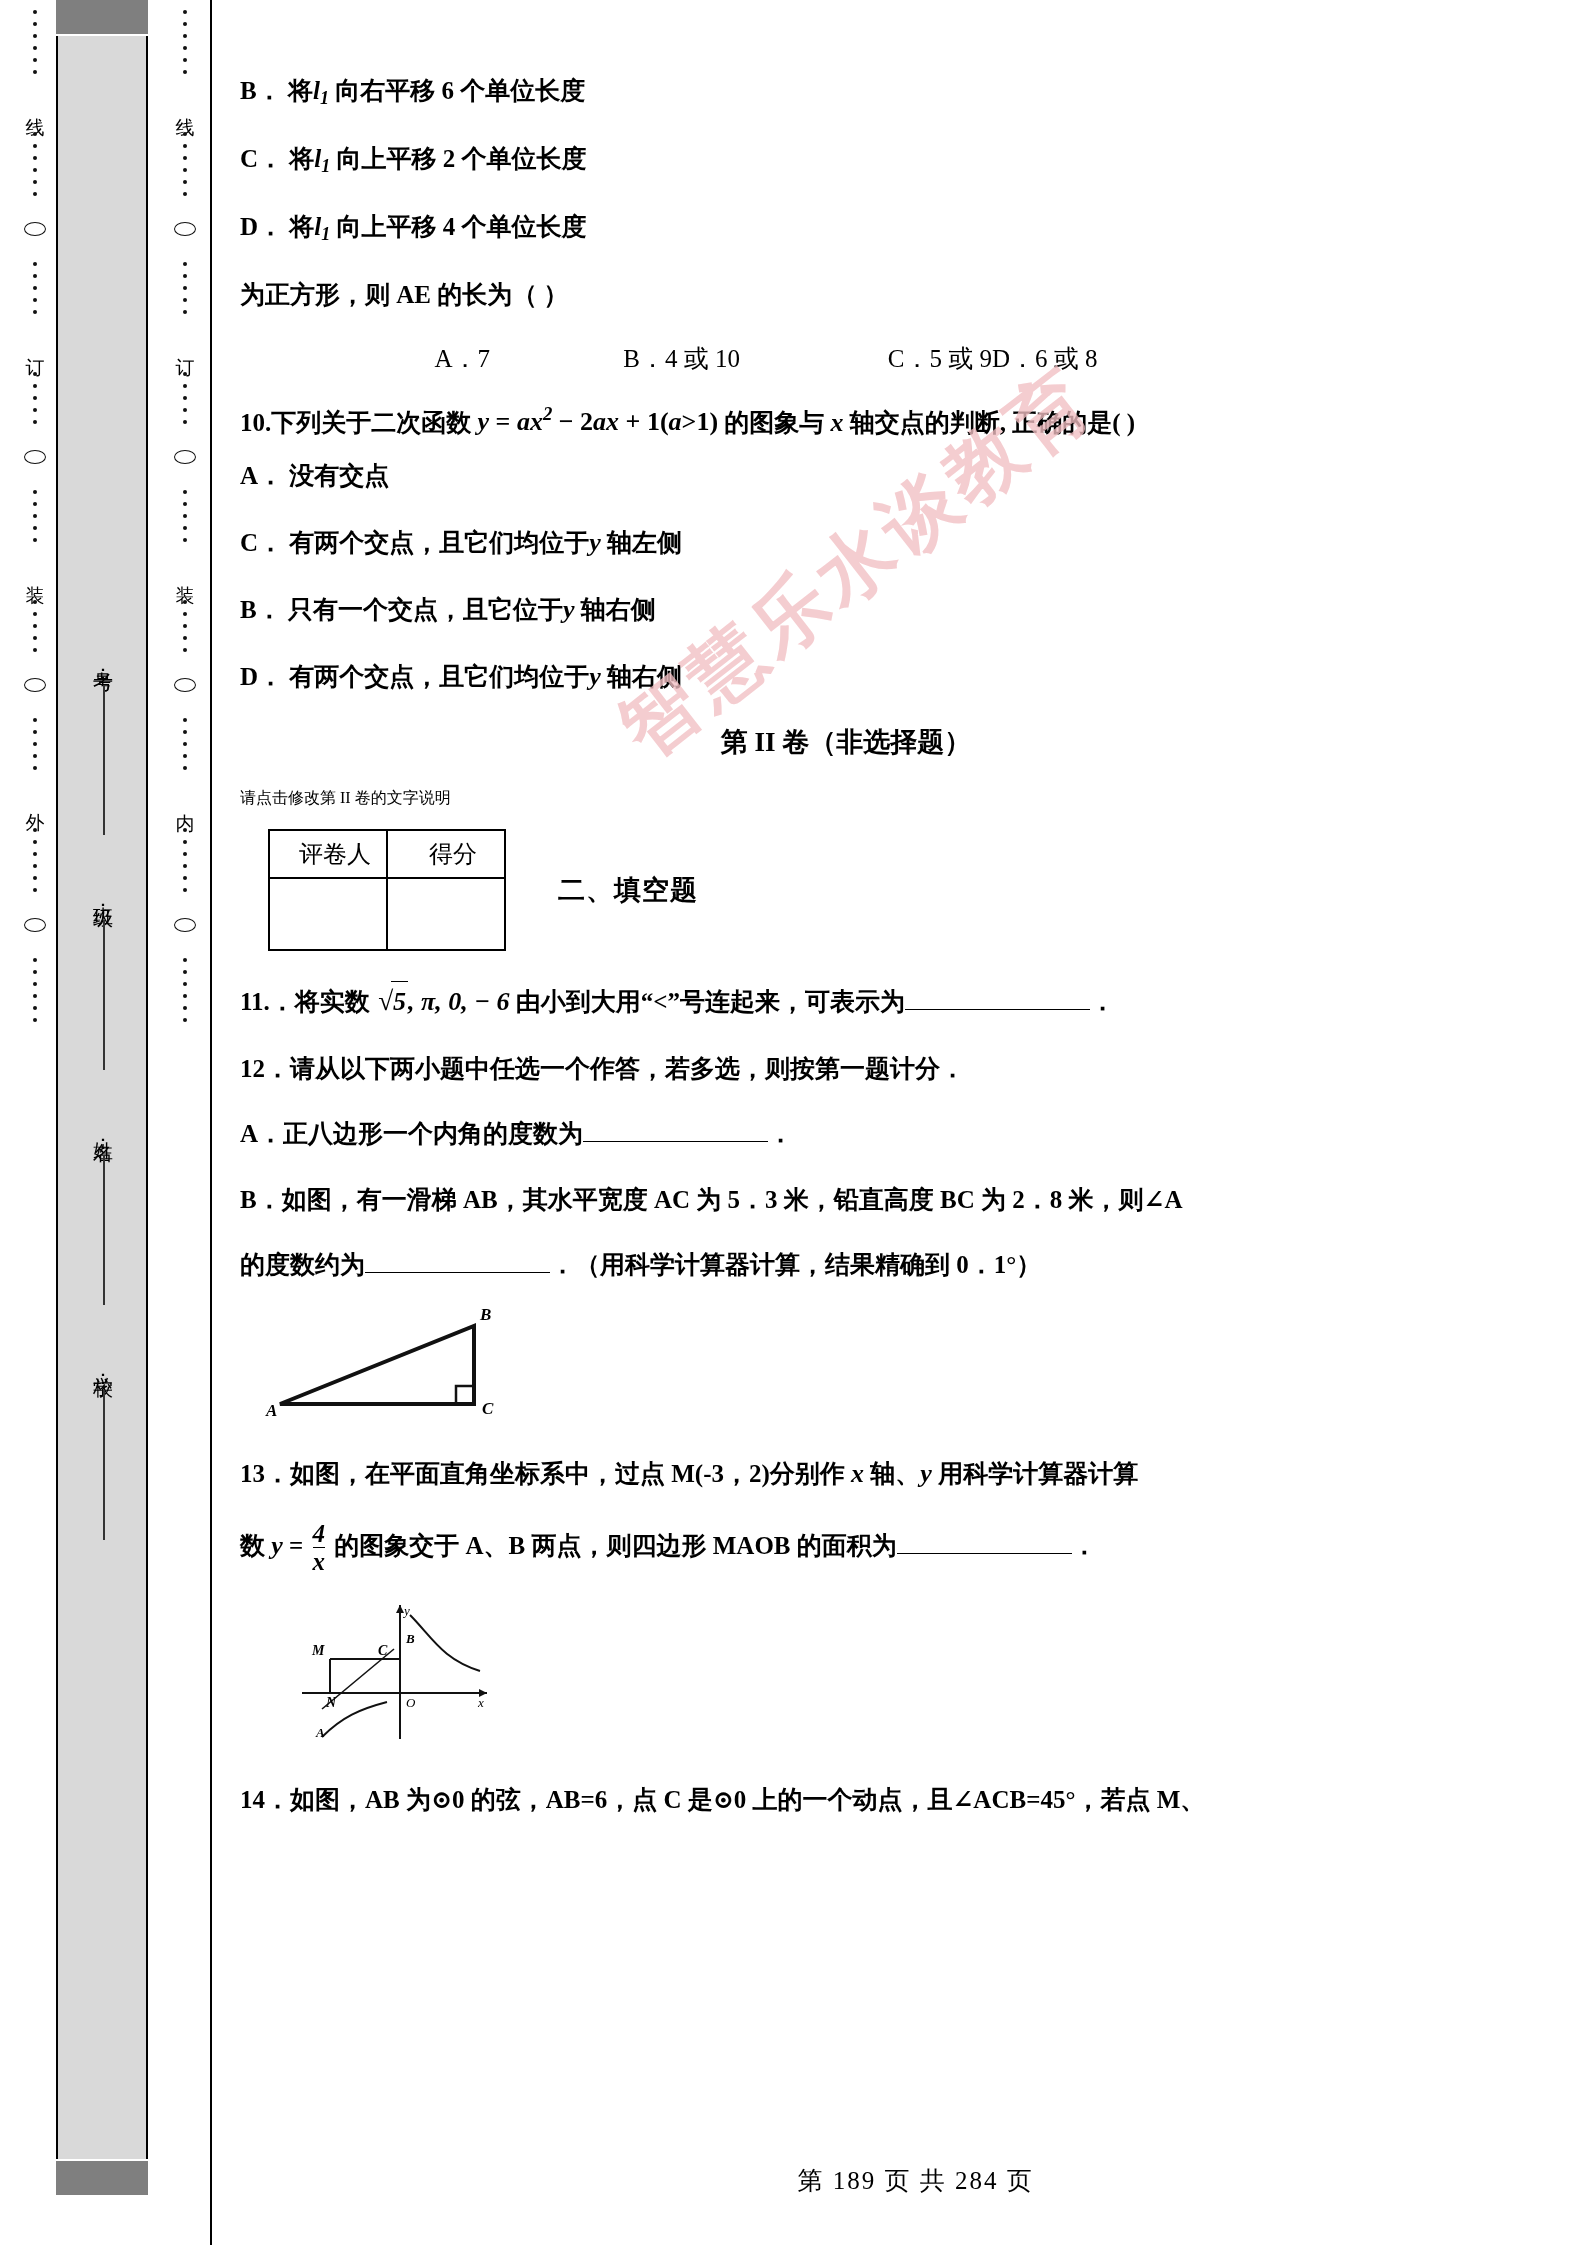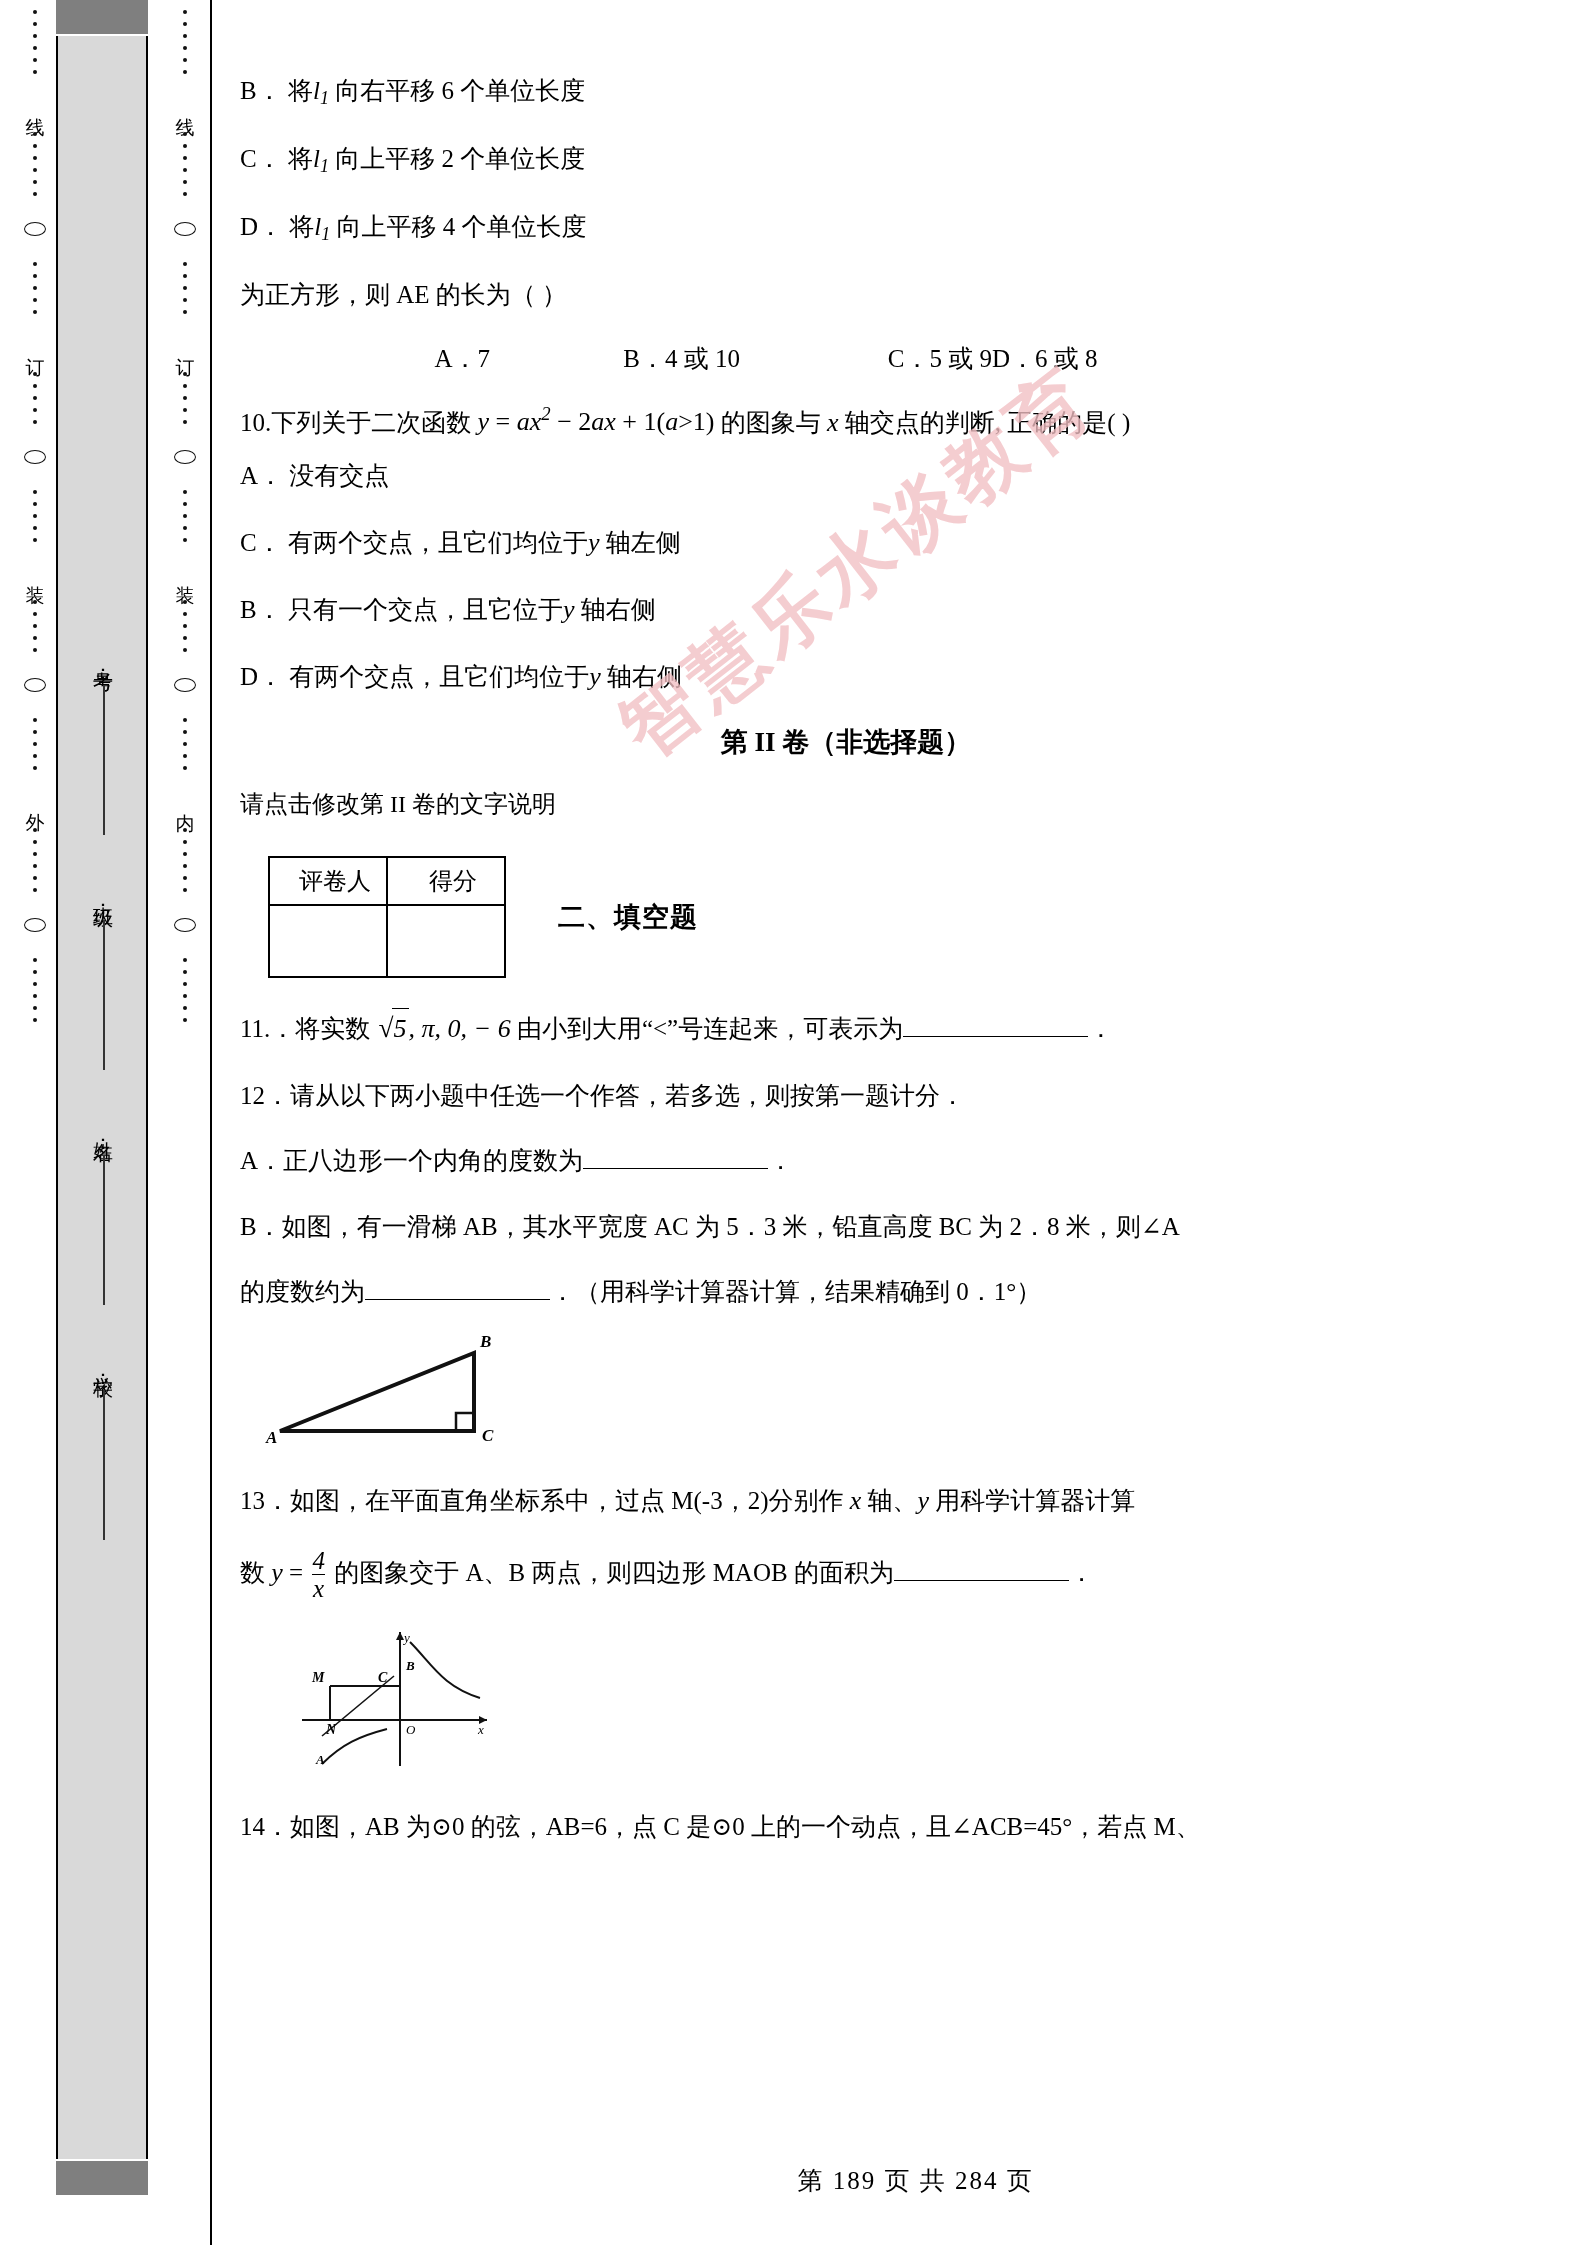--- a/index.html
+++ b/index.html
@@ -134,20 +134,21 @@
     width: 1375px;
     height: 2245px;
     padding: 72px 135px 0 28px;
   }
 
   .line {
     font-size: 25px;
     line-height: 1.5;
     margin: 0 0 28px 0;
     white-space: nowrap;
+    font-weight: bold;
   }
   .tight { margin-bottom: 16px; }
 
   .opt-row {
     display: flex;
     font-size: 25px;
     margin: 0 0 26px 0;
     text-align: right;
   }
   .opt-row .cell { flex: 0 0 auto; }
@@ -186,21 +187,21 @@
   .blank-u { display: inline-block; border-bottom: 1.6px solid #000; width: 185px; }
   .blank-u.short { width: 175px; }
 
   .center-title {
     text-align: center;
     font-size: 27px;
     font-weight: bold;
     margin: 16px 0 28px 0;
   }
 
-  .note-line { font-size: 24px; margin: 0 0 36px 0; }
+  .note-line { font-size: 16px; margin: 0 0 20px 0; }
 
   
   .table-row {
     display: flex;
     align-items: center;
     margin: 0 0 30px 0;
   }
   table.score {
     border-collapse: collapse;
     margin-left: 28px;

